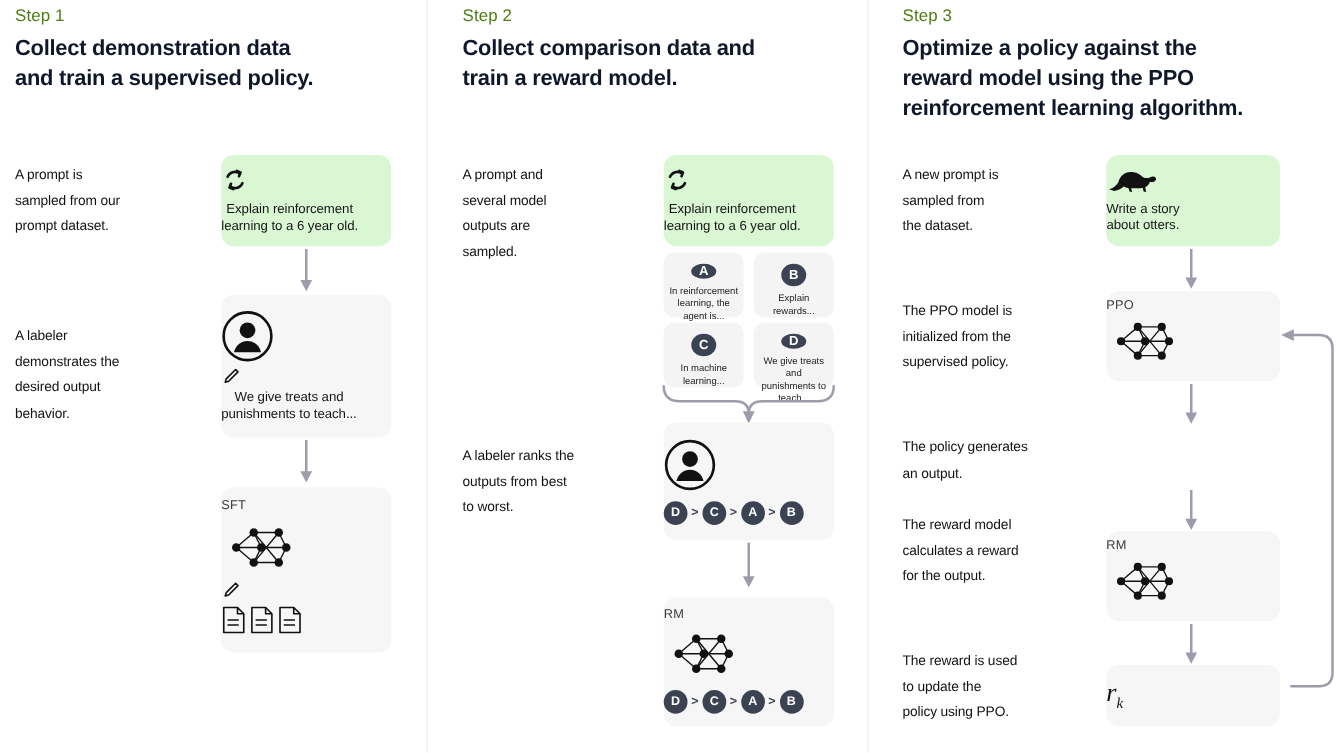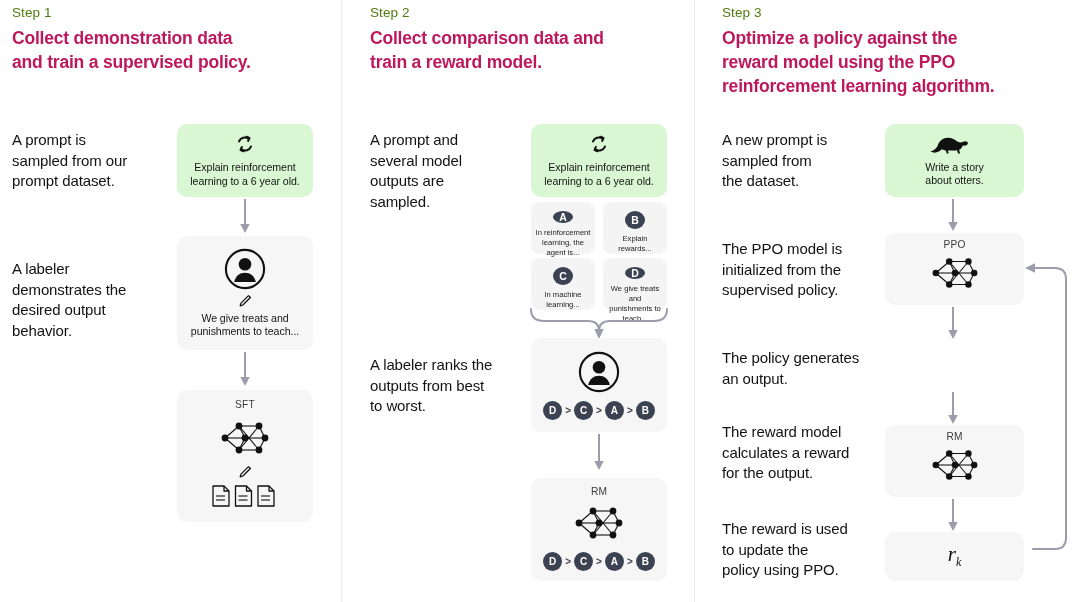--- a/index.html
+++ b/index.html
@@ -17,31 +17,31 @@
     background: #ececec;
   }
   .col { position: absolute; top: 0; height: 602px; }
 
   .step-label {
     font-size: 13.5px; color: #4d7c0f; letter-spacing: .1px;
     position: absolute;
   }
   .step-title {
     font-size: 17.5px; font-weight: 700; line-height: 24px;
-    color: #be185d; letter-spacing: -.2px; position: absolute;
+    color: #0f172a; letter-spacing: -.2px; position: absolute;
     white-space: pre-line;
   }
   .desc {
-    position: absolute; font-size: 15px; line-height: 20.6px;
+    position: absolute; font-size: 11px; line-height: 20.6px;
     color: #121212; letter-spacing: -.1px; white-space: pre-line;
   }
 
   .box {
     position: absolute; border-radius: 10px; background: #f6f6f6;
-    display: flex; flex-direction: column; align-items: center;
+    display: flex; flex-direction: column; align-items: flex-start;
     justify-content: center;
   }
   .box.green { background: #d9f7d2; }
   .box .cap {
     font-size: 10.6px; line-height: 13.5px; text-align: center;
     color: #141414; letter-spacing: -.05px; white-space: pre-line;
   }
   .box .tag {
     font-size: 10.2px; color: #3b3b3b; letter-spacing: .2px;
   }
@@ -329,21 +329,21 @@
 reinforcement learning algorithm.</div>
 
     <div class="desc" style="left:27px; top:130px; width:165px">A new prompt is
 sampled from
 the dataset.</div>
     <div class="desc" style="left:27px; top:239px; width:175px">The PPO model is
 initialized from the
 supervised policy.</div>
     <div class="desc" style="left:27px; top:348px; width:180px">The policy generates
 an output.</div>
-    <div class="desc" style="left:27px; top:422px; width:175px">The reward model
+    <div class="desc" style="left:27px; top:410px; width:175px">The reward model
 calculates a reward
 for the output.</div>
     <div class="desc" style="left:27px; top:519px; width:175px">The reward is used
 to update the
 policy using PPO.</div>
 
     <div class="box green" style="left:190px; top:124px; width:139px; height:73px">
       <span style="margin-bottom:5px">
         <svg width="54" height="22" viewBox="0 0 58 24">
           <path d="M2 19c4-1 6-3 8-6 1.5-5 5-9 11-9 5 0 8 2 10 4 2 1.6 5 1.4 7 .4 2-1 3.5-.6 4.5.3 1 1 .6 2.4-.6 3.2-1.2.8-2.8 1-4.4.7-.5 2-2 3.6-4 4.6l1 4h-2.2l-1-3.6c-1.2.3-2.5.5-3.9.5h-6.2l1 3.1h-2.2l-1-3.2c-1.7-.2-3-.7-4.3-1.4-1.8 2-4.6 3.4-8.2 3.8z" fill="#111"></path>

